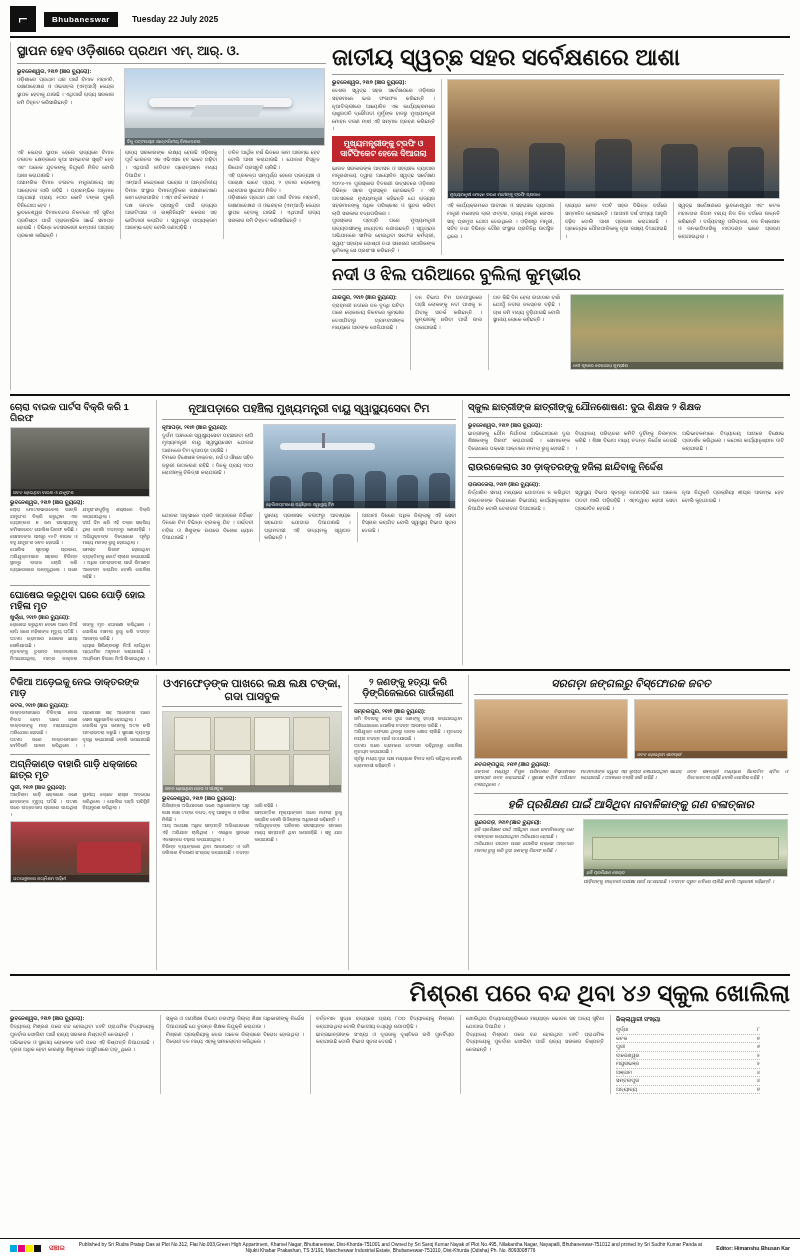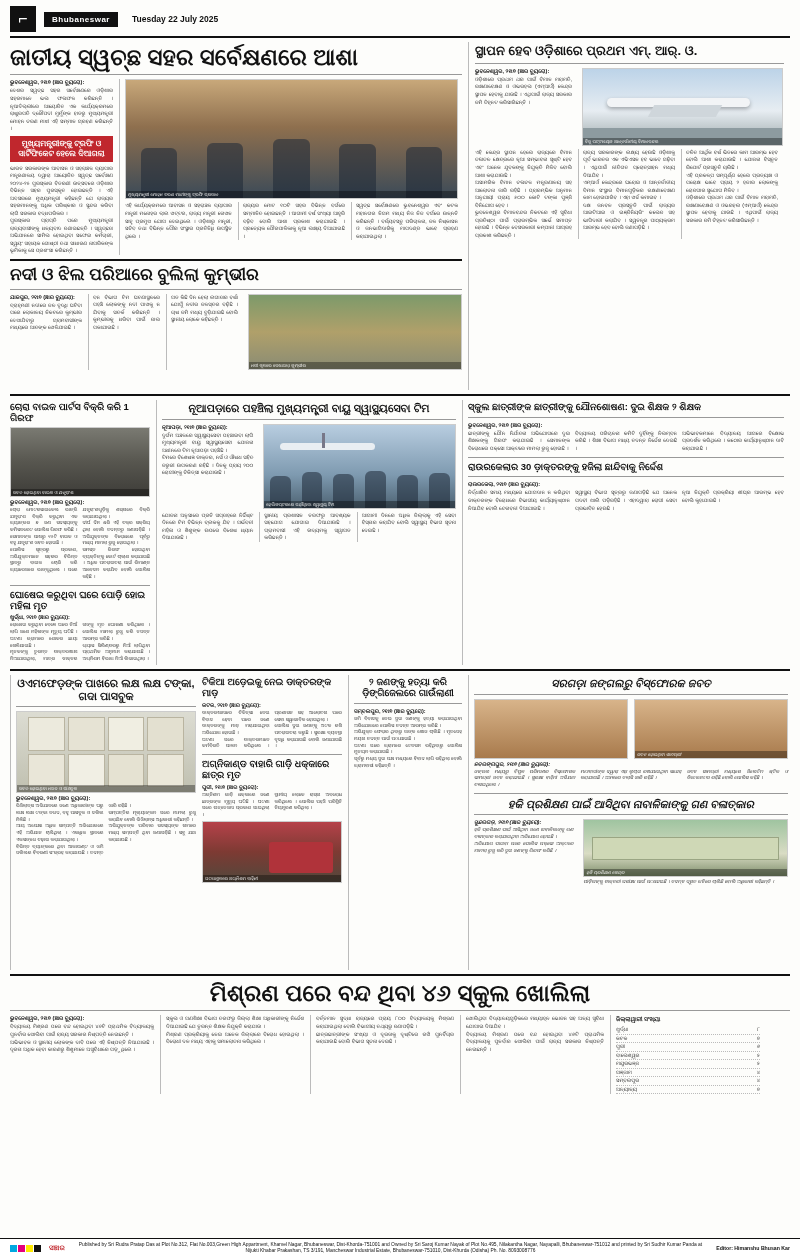--- a/index.html
+++ b/index.html
@@ -127,20 +127,56 @@
   <div class="masthead">
     <div class="mast-left">
       <div class="mast-logo">⌐</div>
       <div class="mast-city">Bhubaneswar</div>
       <div class="mast-date">Tuesday 22 July 2025</div>
     </div>
   </div>
 
   <div class="cols" style="height:348px;">
 
+    <div class="col rule-v" style="width:316px;padding-left:6px;">
+      <div class="headline h-md">ସ୍ଥାପନ ହେବ ଓଡ଼ିଶାରେ ପ୍ରଥମ ଏମ୍. ଆର୍. ଓ.</div>
+      <div class="rule-h"></div>
+      <div class="cols">
+        <div class="col" style="width:97px">
+          <div class="dateline">ଭୁବନେଶ୍ୱର, ୨୧ା୭ (ଞ୍ଚାର ବ୍ୟୁରୋ):</div>
+          <div class="body-text">ଓଡ଼ିଶାରେ ପ୍ରଥମ ଥର ପାଇଁ ବିମାନ ମରାମତି, ରକ୍ଷଣାବେକ୍ଷଣ ଓ ଓଭରହଲ (ଏମ୍ଆର୍ଓ) କେନ୍ଦ୍ର ସ୍ଥାପନ ହେବାକୁ ଯାଉଛି । ଏଥିପାଇଁ ରାଜ୍ୟ ସରକାର ଜମି ଚିହ୍ନଟ କରିସାରିଛନ୍ତି ।</div>
+        </div>
+        <div class="col" style="width:205px;padding-left:4px;">
+          <div class="photo plane" style="height:78px;">
+            <div style="position:absolute;left:12%;top:38%;width:72%;height:12%;background:#f2f4f6;border-radius:20px;box-shadow:0 2px 4px rgba(0,0,0,.3);"></div>
+            <div style="position:absolute;left:34%;top:48%;width:34%;height:16%;background:#cfd6db;transform:skewX(-28deg);"></div>
+            <div style="position:absolute;left:0;bottom:0;width:100%;height:22%;background:#8d9ba0;"></div>
+            <div class="cap-overlay">ବିଜୁ ପଟ୍ଟନାୟକ ଆନ୍ତର୍ଜାତୀୟ ବିମାନବନ୍ଦର</div>
+          </div>
+        </div>
+      </div>
+      <div class="cols" style="margin-top:3px;">
+        <div class="col" style="width:97px">
+          <div class="body-text">ଏହି କେନ୍ଦ୍ର ସ୍ଥାପନ ହେଲେ ରାଜ୍ୟରେ ବିମାନ ଚଳାଚଳ କ୍ଷେତ୍ରରେ ନୂଆ ସମ୍ଭାବନା ସୃଷ୍ଟି ହେବ ଏବଂ ଅନେକ ଯୁବକଙ୍କୁ ନିଯୁକ୍ତି ମିଳିବ ବୋଲି ଆଶା କରାଯାଉଛି ।</div>
+          <div class="body-text">ଅସାମରିକ ବିମାନ ଚଳାଚଳ ମନ୍ତ୍ରଣାଳୟ ସହ ଆଲୋଚନା ଜାରି ରହିଛି । ପ୍ରାରମ୍ଭିକ ଅନୁମାନ ଅନୁଯାୟୀ ପ୍ରାୟ ୫୦୦ କୋଟି ଟଙ୍କା ପୁଞ୍ଜି ବିନିଯୋଗ ହେବ ।</div>
+          <div class="body-text">ଭୁବନେଶ୍ୱର ବିମାନବନ୍ଦର ନିକଟରେ ଏହି ସୁବିଧା ପ୍ରତିଷ୍ଠା ପାଇଁ ପ୍ରାରମ୍ଭିକ ସର୍ଭେ ସମାପ୍ତ ହୋଇଛି । ବିଭିନ୍ନ ବେସରକାରୀ କମ୍ପାନୀ ଆଗ୍ରହ ପ୍ରକାଶ କରିଛନ୍ତି ।</div>
+        </div>
+        <div class="col rule-v" style="width:97px;padding-left:4px;">
+          <div class="body-text">ରାଜ୍ୟ ସରକାରଙ୍କ ଲକ୍ଷ୍ୟ ହେଉଛି ଓଡ଼ିଶାକୁ ପୂର୍ବ ଭାରତର ଏକ ଏଭିଏସନ ହବ ଭାବେ ଗଢ଼ିବା । ଏଥିପାଇଁ ନୀତିଗତ ପ୍ରୋତ୍ସାହନ ମଧ୍ୟ ଦିଆଯିବ ।</div>
+          <div class="body-text">ଏମ୍ଆର୍ଓ କେନ୍ଦ୍ରରେ ଘରୋଇ ଓ ଆନ୍ତର୍ଜାତୀୟ ବିମାନ ସଂସ୍ଥାର ବିମାନଗୁଡ଼ିକର ରକ୍ଷଣାବେକ୍ଷଣ କାମ ହୋଇପାରିବ । ଏହା ଖର୍ଚ୍ଚ କମାଇବ ।</div>
+          <div class="body-text">ଦକ୍ଷ ଜନବଳ ପ୍ରସ୍ତୁତି ପାଇଁ ରାଜ୍ୟର ଆଇଟିଆଇ ଓ ଇଞ୍ଜିନିୟରିଂ କଲେଜ ସହ ଭାଗିଦାରୀ କରାଯିବ । ସ୍ୱତନ୍ତ୍ର ପାଠ୍ୟକ୍ରମ ଆରମ୍ଭ ହେବ ବୋଲି ଜଣାପଡ଼ିଛି ।</div>
+        </div>
+        <div class="col rule-v" style="width:97px;padding-left:4px;">
+          <div class="body-text">ଚଳିତ ଆର୍ଥିକ ବର୍ଷ ଭିତରେ କାମ ଆରମ୍ଭ ହେବ ବୋଲି ଆଶା କରାଯାଉଛି । ଯୋଜନା ବିସ୍ତୃତ ରିପୋର୍ଟ ପ୍ରସ୍ତୁତି ଚାଲିଛି ।</div>
+          <div class="body-text">ଏହି ପ୍ରକଳ୍ପ ସମ୍ପୂର୍ଣ୍ଣ ହେଲେ ପ୍ରତ୍ୟକ୍ଷ ଓ ପରୋକ୍ଷ ଭାବେ ପ୍ରାୟ ୨ ହଜାର ଲୋକଙ୍କୁ ରୋଜଗାର ସୁଯୋଗ ମିଳିବ ।</div>
+          <div class="body-text">ଓଡ଼ିଶାରେ ପ୍ରଥମ ଥର ପାଇଁ ବିମାନ ମରାମତି, ରକ୍ଷଣାବେକ୍ଷଣ ଓ ଓଭରହଲ (ଏମ୍ଆର୍ଓ) କେନ୍ଦ୍ର ସ୍ଥାପନ ହେବାକୁ ଯାଉଛି । ଏଥିପାଇଁ ରାଜ୍ୟ ସରକାର ଜମି ଚିହ୍ନଟ କରିସାରିଛନ୍ତି ।</div>
+        </div>
+      </div>
+    </div>
+
     <div class="col" style="width:452px;">
       <div class="headline h-xl">ଜାତୀୟ ସ୍ୱଚ୍ଛ ସହର ସର୍ବେକ୍ଷଣରେ ଆଶା</div>
       <div class="rule-h"></div>
 
       <div class="cols">
         <div class="col" style="width:103px;">
           <div class="dateline">ଭୁବନେଶ୍ୱର, ୨୧ା୭ (ଞ୍ଚାର ବ୍ୟୁରୋ):</div>
           <div class="body-text">ଦେଶର ସ୍ୱଚ୍ଛ ସହର ସର୍ବେକ୍ଷଣରେ ଓଡ଼ିଶାର ସହରମାନେ ଭଲ ଫଳାଫଳ କରିଛନ୍ତି । ନୂଆଦିଲ୍ଲୀରେ ଆୟୋଜିତ ଏକ କାର୍ଯ୍ୟକ୍ରମରେ ରାଷ୍ଟ୍ରପତି ଦ୍ରୌପଦୀ ମୁର୍ମୁଙ୍କ ହାତରୁ ମୁଖ୍ୟମନ୍ତ୍ରୀ ମୋହନ ଚରଣ ମାଝୀ ଏହି ସମ୍ମାନ ଗ୍ରହଣ କରିଛନ୍ତି ।</div>
           <div class="redbar" style="margin-top:3px;">ମୁଖ୍ୟମନ୍ତ୍ରୀଙ୍କୁ ଟ୍ରଫି ଓ ସାର୍ଟିଫିକେଟ ହେଲେ ଦିଆଗଲା</div>
           <div class="body-text" style="margin-top:3px;">ଭାରତ ସରକାରଙ୍କ ଆବାସନ ଓ ସହରାଞ୍ଚଳ ବ୍ୟାପାର ମନ୍ତ୍ରଣାଳୟ ଦ୍ୱାରା ଆୟୋଜିତ ସ୍ୱଚ୍ଛ ସର୍ବେକ୍ଷଣ ୨୦୨୪-୨୫ ପୁରସ୍କାର ବିତରଣୀ ଉତ୍ସବରେ ଓଡ଼ିଶାର ବିଭିନ୍ନ ସହର ପୁରସ୍କୃତ ହୋଇଛନ୍ତି । ଏହି ଅବସରରେ ମୁଖ୍ୟମନ୍ତ୍ରୀ କହିଛନ୍ତି ଯେ ରାଜ୍ୟର ସହରମାନଙ୍କୁ ଅଧିକ ପରିଷ୍କାର ଓ ସୁନ୍ଦର କରିବା ଲାଗି ସରକାର ବଦ୍ଧପରିକର ।</div>
@@ -185,56 +221,20 @@
             <div class="body-text">ବନ ବିଭାଗ ଟିମ ଘଟଣାସ୍ଥଳରେ ପହଞ୍ଚି ଲୋକଙ୍କୁ ନଦୀ ପାଖକୁ ନ ଯିବାକୁ ସତର୍କ କରିଛନ୍ତି । କୁମ୍ଭୀରକୁ ଧରିବା ପାଇଁ ଜାଲ ପକାଯାଇଛି ।</div>
           </div>
           <div class="col rule-v" style="width:72px;padding-left:4px;">
             <div class="body-text">ଗତ କିଛି ଦିନ ହେଲା ଲଗାତାର ବର୍ଷା ଯୋଗୁଁ ନଦୀର ଜଳସ୍ତର ବଢ଼ିଛି । ଚାଷ ଜମି ମଧ୍ୟ ବୁଡ଼ିଯାଇଛି ବୋଲି ସ୍ଥାନୀୟ ଲୋକେ କହିଛନ୍ତି ।</div>
           </div>
           <div class="col" style="width:218px;padding-left:4px;">
             <div class="photo flood" style="height:76px;">
               <div class="cap-overlay">ନଦୀ କୂଳରେ ଦେଖାଗଲା କୁମ୍ଭୀର</div>
             </div>
           </div>
-        </div>
-      </div>
-    </div>
-
-    <div class="col rule-v" style="width:316px;padding-left:6px;">
-      <div class="headline h-md">ସ୍ଥାପନ ହେବ ଓଡ଼ିଶାରେ ପ୍ରଥମ ଏମ୍. ଆର୍. ଓ.</div>
-      <div class="rule-h"></div>
-      <div class="cols">
-        <div class="col" style="width:97px">
-          <div class="dateline">ଭୁବନେଶ୍ୱର, ୨୧ା୭ (ଞ୍ଚାର ବ୍ୟୁରୋ):</div>
-          <div class="body-text">ଓଡ଼ିଶାରେ ପ୍ରଥମ ଥର ପାଇଁ ବିମାନ ମରାମତି, ରକ୍ଷଣାବେକ୍ଷଣ ଓ ଓଭରହଲ (ଏମ୍ଆର୍ଓ) କେନ୍ଦ୍ର ସ୍ଥାପନ ହେବାକୁ ଯାଉଛି । ଏଥିପାଇଁ ରାଜ୍ୟ ସରକାର ଜମି ଚିହ୍ନଟ କରିସାରିଛନ୍ତି ।</div>
-        </div>
-        <div class="col" style="width:205px;padding-left:4px;">
-          <div class="photo plane" style="height:78px;">
-            <div style="position:absolute;left:12%;top:38%;width:72%;height:12%;background:#f2f4f6;border-radius:20px;box-shadow:0 2px 4px rgba(0,0,0,.3);"></div>
-            <div style="position:absolute;left:34%;top:48%;width:34%;height:16%;background:#cfd6db;transform:skewX(-28deg);"></div>
-            <div style="position:absolute;left:0;bottom:0;width:100%;height:22%;background:#8d9ba0;"></div>
-            <div class="cap-overlay">ବିଜୁ ପଟ୍ଟନାୟକ ଆନ୍ତର୍ଜାତୀୟ ବିମାନବନ୍ଦର</div>
-          </div>
-        </div>
-      </div>
-      <div class="cols" style="margin-top:3px;">
-        <div class="col" style="width:97px">
-          <div class="body-text">ଏହି କେନ୍ଦ୍ର ସ୍ଥାପନ ହେଲେ ରାଜ୍ୟରେ ବିମାନ ଚଳାଚଳ କ୍ଷେତ୍ରରେ ନୂଆ ସମ୍ଭାବନା ସୃଷ୍ଟି ହେବ ଏବଂ ଅନେକ ଯୁବକଙ୍କୁ ନିଯୁକ୍ତି ମିଳିବ ବୋଲି ଆଶା କରାଯାଉଛି ।</div>
-          <div class="body-text">ଅସାମରିକ ବିମାନ ଚଳାଚଳ ମନ୍ତ୍ରଣାଳୟ ସହ ଆଲୋଚନା ଜାରି ରହିଛି । ପ୍ରାରମ୍ଭିକ ଅନୁମାନ ଅନୁଯାୟୀ ପ୍ରାୟ ୫୦୦ କୋଟି ଟଙ୍କା ପୁଞ୍ଜି ବିନିଯୋଗ ହେବ ।</div>
-          <div class="body-text">ଭୁବନେଶ୍ୱର ବିମାନବନ୍ଦର ନିକଟରେ ଏହି ସୁବିଧା ପ୍ରତିଷ୍ଠା ପାଇଁ ପ୍ରାରମ୍ଭିକ ସର୍ଭେ ସମାପ୍ତ ହୋଇଛି । ବିଭିନ୍ନ ବେସରକାରୀ କମ୍ପାନୀ ଆଗ୍ରହ ପ୍ରକାଶ କରିଛନ୍ତି ।</div>
-        </div>
-        <div class="col rule-v" style="width:97px;padding-left:4px;">
-          <div class="body-text">ରାଜ୍ୟ ସରକାରଙ୍କ ଲକ୍ଷ୍ୟ ହେଉଛି ଓଡ଼ିଶାକୁ ପୂର୍ବ ଭାରତର ଏକ ଏଭିଏସନ ହବ ଭାବେ ଗଢ଼ିବା । ଏଥିପାଇଁ ନୀତିଗତ ପ୍ରୋତ୍ସାହନ ମଧ୍ୟ ଦିଆଯିବ ।</div>
-          <div class="body-text">ଏମ୍ଆର୍ଓ କେନ୍ଦ୍ରରେ ଘରୋଇ ଓ ଆନ୍ତର୍ଜାତୀୟ ବିମାନ ସଂସ୍ଥାର ବିମାନଗୁଡ଼ିକର ରକ୍ଷଣାବେକ୍ଷଣ କାମ ହୋଇପାରିବ । ଏହା ଖର୍ଚ୍ଚ କମାଇବ ।</div>
-          <div class="body-text">ଦକ୍ଷ ଜନବଳ ପ୍ରସ୍ତୁତି ପାଇଁ ରାଜ୍ୟର ଆଇଟିଆଇ ଓ ଇଞ୍ଜିନିୟରିଂ କଲେଜ ସହ ଭାଗିଦାରୀ କରାଯିବ । ସ୍ୱତନ୍ତ୍ର ପାଠ୍ୟକ୍ରମ ଆରମ୍ଭ ହେବ ବୋଲି ଜଣାପଡ଼ିଛି ।</div>
-        </div>
-        <div class="col rule-v" style="width:97px;padding-left:4px;">
-          <div class="body-text">ଚଳିତ ଆର୍ଥିକ ବର୍ଷ ଭିତରେ କାମ ଆରମ୍ଭ ହେବ ବୋଲି ଆଶା କରାଯାଉଛି । ଯୋଜନା ବିସ୍ତୃତ ରିପୋର୍ଟ ପ୍ରସ୍ତୁତି ଚାଲିଛି ।</div>
-          <div class="body-text">ଏହି ପ୍ରକଳ୍ପ ସମ୍ପୂର୍ଣ୍ଣ ହେଲେ ପ୍ରତ୍ୟକ୍ଷ ଓ ପରୋକ୍ଷ ଭାବେ ପ୍ରାୟ ୨ ହଜାର ଲୋକଙ୍କୁ ରୋଜଗାର ସୁଯୋଗ ମିଳିବ ।</div>
-          <div class="body-text">ଓଡ଼ିଶାରେ ପ୍ରଥମ ଥର ପାଇଁ ବିମାନ ମରାମତି, ରକ୍ଷଣାବେକ୍ଷଣ ଓ ଓଭରହଲ (ଏମ୍ଆର୍ଓ) କେନ୍ଦ୍ର ସ୍ଥାପନ ହେବାକୁ ଯାଉଛି । ଏଥିପାଇଁ ରାଜ୍ୟ ସରକାର ଜମି ଚିହ୍ନଟ କରିସାରିଛନ୍ତି ।</div>
         </div>
       </div>
     </div>
   </div>
 
   <div class="rule-h-thick"></div>
 
   <div class="cols" style="height:265px;">
 
     <div class="col" style="width:140px;">
@@ -315,20 +315,41 @@
         <div class="body-text">ସ୍ୱାସ୍ଥ୍ୟ ବିଭାଗ ସୂତ୍ରରୁ ଜଣାପଡ଼ିଛି ଯେ ଅନେକ ପଦବୀ ଖାଲି ପଡ଼ିରହିଛି । ଏହାଦ୍ୱାରା ରୋଗୀ ସେବା ପ୍ରଭାବିତ ହେଉଛି ।</div>
         <div class="body-text">ନୂଆ ନିଯୁକ୍ତି ପ୍ରକ୍ରିୟା ଶୀଘ୍ର ଆରମ୍ଭ ହେବ ବୋଲି କୁହାଯାଇଛି ।</div>
       </div>
     </div>
   </div>
 
   <div class="rule-h-thick"></div>
 
   <div class="cols" style="height:295px;">
 
+    <div class="col" style="width:140px;">
+      <div class="headline h-xs">ଟିକିଆ ଅଡ଼େଇକୁ ନେଇ ଡାକ୍ତରଙ୍କ ମାଡ଼</div>
+      <div class="dateline">କଟକ, ୨୧ା୭ (ଞ୍ଚାର ବ୍ୟୁରୋ):</div>
+      <div class="colbreak">
+        <div class="body-text tiny">ଡାକ୍ତରଖାନାରେ ଚିକିତ୍ସା ନେଇ ବିବାଦ ହେବା ପରେ ଜଣେ ଡାକ୍ତରଙ୍କୁ ମାଡ଼ ମରାଯାଇଥିବା ଅଭିଯୋଗ ହୋଇଛି ।</div>
+        <div class="body-text tiny">ଘଟଣା ପରେ ଡାକ୍ତରମାନେ କର୍ମବିରତି ପାଳନ କରିଥିଲେ । ପ୍ରଶାସନ ସହ ଆଲୋଚନା ପରେ ସେବା ସ୍ୱାଭାବିକ ହୋଇଥିଲା ।</div>
+        <div class="body-text tiny">ପୋଲିସ ଦୁଇ ଜଣଙ୍କୁ ଅଟକ ରଖି ପଚରାଉଚରା କରୁଛି । ସୁରକ୍ଷା ବ୍ୟବସ୍ଥା ବୃଦ୍ଧି କରାଯାଇଛି ବୋଲି ଜଣାଯାଇଛି ।</div>
+      </div>
+      <div class="rule-h"></div>
+      <div class="headline h-xs">ଅଗ୍ନିକାଣ୍ଡ ବାହାରି ଗାଡ଼ି ଧକ୍କାରେ ଛାତ୍ର ମୃତ</div>
+      <div class="dateline">ପୁରୀ, ୨୧ା୭ (ଞ୍ଚାର ବ୍ୟୁରୋ):</div>
+      <div class="colbreak">
+        <div class="body-text tiny">ଅଗ୍ନିଶମ ଗାଡ଼ି ଧକ୍କାରେ ଜଣେ ଛାତ୍ରଙ୍କ ମୃତ୍ୟୁ ଘଟିଛି । ଘଟଣା ପରେ ଉତ୍ତେଜନା ପ୍ରକାଶ ପାଇଥିଲା ।</div>
+        <div class="body-text tiny">ସ୍ଥାନୀୟ ଲୋକେ ରାସ୍ତା ଅବରୋଧ କରିଥିଲେ । ପୋଲିସ ପହଞ୍ଚି ପରିସ୍ଥିତି ନିୟନ୍ତ୍ରଣ କରିଥିଲା ।</div>
+      </div>
+      <div class="photo fire" style="height:62px;margin-top:2px;">
+        <div style="position:absolute;right:6%;bottom:14%;width:46%;height:52%;background:#b0333a;border-radius:3px;"></div>
+        <div class="cap-overlay">ଘଟଣାସ୍ଥଳରେ ଅଗ୍ନିଶମ ବାହିନୀ</div>
+      </div>
+    </div>
+
     <div class="col rule-v" style="width:186px;padding-left:5px;">
       <div class="headline h-sm" style="text-align:center">ଓଏମଫେଡ଼ଙ୍କ ପାଖରେ ଲକ୍ଷ ଲକ୍ଷ ଟଙ୍କା, ଗଦା ପାସବୁକ</div>
       <div class="rule-h"></div>
       <div class="photo docs" style="height:82px;">
         <div style="position:absolute;inset:6%;display:grid;grid-template-columns:repeat(4,1fr);gap:3px;">
           <i style="background:#eceadd;border:1px solid #b9b4a0;display:block"></i>
           <i style="background:#e6e3d4;border:1px solid #b9b4a0;display:block"></i>
           <i style="background:#f0eee2;border:1px solid #b9b4a0;display:block"></i>
           <i style="background:#e3e0d0;border:1px solid #b9b4a0;display:block"></i>
           <i style="background:#e9e6d8;border:1px solid #b9b4a0;display:block"></i>
@@ -341,41 +362,20 @@
       <div class="dateline" style="margin-top:2px;">ଭୁବନେଶ୍ୱର, ୨୧ା୭ (ଞ୍ଚାର ବ୍ୟୁରୋ):</div>
       <div class="colbreak">
         <div class="body-text tiny">ଭିଜିଲାନ୍ସ ଅଭିଯାନରେ ଜଣେ ଅଧିକାରୀଙ୍କ ଘରୁ ଲକ୍ଷ ଲକ୍ଷ ଟଙ୍କା ନଗଦ, ବହୁ ପାସବୁକ ଓ ଦଲିଲ ମିଳିଛି ।</div>
         <div class="body-text tiny">ଆୟ ଅପେକ୍ଷା ଅଧିକ ସମ୍ପତ୍ତି ଅଭିଯୋଗରେ ଏହି ଅଭିଯାନ ଚାଲିଥିଲା । ଏକାଧିକ ସ୍ଥାନରେ ଏକସଙ୍ଗେ ଚଢ଼ାଉ କରାଯାଇଥିଲା ।</div>
         <div class="body-text tiny">ବିଭିନ୍ନ ବ୍ୟାଙ୍କରେ ଥିବା ଆକାଉଣ୍ଟ ଓ ଜମି ଦଲିଲର ବିବରଣୀ ସଂଗ୍ରହ କରାଯାଉଛି । ତଦନ୍ତ ଜାରି ରହିଛି ।</div>
         <div class="body-text tiny">ସମ୍ପତ୍ତିର ମୂଲ୍ୟାଙ୍କନ ପରେ ମାମଲା ରୁଜୁ କରାଯିବ ବୋଲି ଭିଜିଲାନ୍ସ ଅଧିକାରୀ କହିଛନ୍ତି ।</div>
         <div class="body-text tiny">ଅଭିଯୁକ୍ତଙ୍କ ପରିବାର ସଦସ୍ୟଙ୍କ ନାମରେ ମଧ୍ୟ ସମ୍ପତ୍ତି ଥିବା ଜଣାପଡ଼ିଛି । ସବୁ ଯାଞ୍ଚ କରାଯାଉଛି ।</div>
       </div>
     </div>
 
-    <div class="col" style="width:140px;">
-      <div class="headline h-xs">ଟିକିଆ ଅଡ଼େଇକୁ ନେଇ ଡାକ୍ତରଙ୍କ ମାଡ଼</div>
-      <div class="dateline">କଟକ, ୨୧ା୭ (ଞ୍ଚାର ବ୍ୟୁରୋ):</div>
-      <div class="colbreak">
-        <div class="body-text tiny">ଡାକ୍ତରଖାନାରେ ଚିକିତ୍ସା ନେଇ ବିବାଦ ହେବା ପରେ ଜଣେ ଡାକ୍ତରଙ୍କୁ ମାଡ଼ ମରାଯାଇଥିବା ଅଭିଯୋଗ ହୋଇଛି ।</div>
-        <div class="body-text tiny">ଘଟଣା ପରେ ଡାକ୍ତରମାନେ କର୍ମବିରତି ପାଳନ କରିଥିଲେ । ପ୍ରଶାସନ ସହ ଆଲୋଚନା ପରେ ସେବା ସ୍ୱାଭାବିକ ହୋଇଥିଲା ।</div>
-        <div class="body-text tiny">ପୋଲିସ ଦୁଇ ଜଣଙ୍କୁ ଅଟକ ରଖି ପଚରାଉଚରା କରୁଛି । ସୁରକ୍ଷା ବ୍ୟବସ୍ଥା ବୃଦ୍ଧି କରାଯାଇଛି ବୋଲି ଜଣାଯାଇଛି ।</div>
-      </div>
-      <div class="rule-h"></div>
-      <div class="headline h-xs">ଅଗ୍ନିକାଣ୍ଡ ବାହାରି ଗାଡ଼ି ଧକ୍କାରେ ଛାତ୍ର ମୃତ</div>
-      <div class="dateline">ପୁରୀ, ୨୧ା୭ (ଞ୍ଚାର ବ୍ୟୁରୋ):</div>
-      <div class="colbreak">
-        <div class="body-text tiny">ଅଗ୍ନିଶମ ଗାଡ଼ି ଧକ୍କାରେ ଜଣେ ଛାତ୍ରଙ୍କ ମୃତ୍ୟୁ ଘଟିଛି । ଘଟଣା ପରେ ଉତ୍ତେଜନା ପ୍ରକାଶ ପାଇଥିଲା ।</div>
-        <div class="body-text tiny">ସ୍ଥାନୀୟ ଲୋକେ ରାସ୍ତା ଅବରୋଧ କରିଥିଲେ । ପୋଲିସ ପହଞ୍ଚି ପରିସ୍ଥିତି ନିୟନ୍ତ୍ରଣ କରିଥିଲା ।</div>
-      </div>
-      <div class="photo fire" style="height:62px;margin-top:2px;">
-        <div style="position:absolute;right:6%;bottom:14%;width:46%;height:52%;background:#b0333a;border-radius:3px;"></div>
-        <div class="cap-overlay">ଘଟଣାସ୍ଥଳରେ ଅଗ୍ନିଶମ ବାହିନୀ</div>
-      </div>
-    </div>
-
     <div class="col rule-v" style="width:114px;padding-left:5px;">
       <div class="headline h-xs" style="text-align:center">୨ ଜଣଙ୍କୁ ହତ୍ୟା କରି ଡ଼ିଙ୍ଗିଜେଲରେ ଗାଉଁଲାଣୀ</div>
       <div class="rule-h"></div>
       <div class="dateline">ସମ୍ବଲପୁର, ୨୧ା୭ (ଞ୍ଚାର ବ୍ୟୁରୋ):</div>
       <div class="body-text tiny">ଜମି ବିବାଦକୁ ନେଇ ଦୁଇ ଜଣଙ୍କୁ ହତ୍ୟା କରାଯାଇଥିବା ଅଭିଯୋଗରେ ପୋଲିସ ତଦନ୍ତ ଆରମ୍ଭ କରିଛି ।</div>
       <div class="body-text tiny">ଅଭିଯୁକ୍ତ ଫେରାର ଥିବାରୁ ତାଙ୍କ ଖୋଜ ଚାଲିଛି । ମୃତଦେହ ମୟନା ତଦନ୍ତ ପାଇଁ ପଠାଯାଇଛି ।</div>
       <div class="body-text tiny">ଘଟଣା ପରେ ଗ୍ରାମରେ ଟେନସନ ରହିଥିବାରୁ ପୋଲିସ ମୁତୟନ କରାଯାଇଛି ।</div>
       <div class="body-text tiny">ପୂର୍ବରୁ ମଧ୍ୟ ଦୁଇ ପକ୍ଷ ମଧ୍ୟରେ ବିବାଦ ଲାଗି ରହିଥିଲା ବୋଲି ଗ୍ରାମବାସୀ କହିଛନ୍ତି ।</div>
     </div>
 
@@ -410,21 +410,21 @@
           </div>
           <div class="body-text tiny" style="margin-top:2px;">ପୀଡ଼ିତାଙ୍କୁ ଡାକ୍ତରୀ ପରୀକ୍ଷା ପାଇଁ ପଠାଯାଇଛି । ତଦନ୍ତ ଦ୍ରୁତ ଗତିରେ ଚାଲିଛି ବୋଲି ଅଧିକାରୀ କହିଛନ୍ତି ।</div>
         </div>
       </div>
     </div>
   </div>
 
   <div class="rule-h-thick"></div>
 
   <div>
-    <div class="headline h-xl" style="text-align:center">ମିଶ୍ରଣ ପରେ ବନ୍ଦ ଥିବା ୪୬ ସ୍କୁଲ ଖୋଲିଲା</div>
+    <div class="headline h-xl" style="text-align:right">ମିଶ୍ରଣ ପରେ ବନ୍ଦ ଥିବା ୪୬ ସ୍କୁଲ ଖୋଲିଲା</div>
     <div class="rule-h"></div>
     <div class="cols">
       <div class="col" style="width:144px">
         <div class="dateline">ଭୁବନେଶ୍ୱର, ୨୧ା୭ (ଞ୍ଚାର ବ୍ୟୁରୋ):</div>
         <div class="body-text">ବିଦ୍ୟାଳୟ ମିଶ୍ରଣ ପରେ ବନ୍ଦ ହୋଇଥିବା ୪୬ଟି ପ୍ରାଥମିକ ବିଦ୍ୟାଳୟକୁ ପୁନର୍ବାର ଖୋଲିବା ପାଇଁ ରାଜ୍ୟ ସରକାର ନିଷ୍ପତ୍ତି ନେଇଛନ୍ତି ।</div>
         <div class="body-text">ଅଭିଭାବକ ଓ ସ୍ଥାନୀୟ ଲୋକଙ୍କ ଦାବି ପରେ ଏହି ନିଷ୍ପତ୍ତି ନିଆଯାଇଛି । ଦୂରତା ଅଧିକ ହେବା କାରଣରୁ ଶିଶୁମାନେ ଅସୁବିଧାରେ ପଡ଼ୁଥିଲେ ।</div>
       </div>
       <div class="col rule-v" style="width:144px;padding-left:5px;">
         <div class="body-text">ସ୍କୁଲ ଓ ଗଣଶିକ୍ଷା ବିଭାଗ ତରଫରୁ ଜିଲ୍ଲା ଶିକ୍ଷା ଅଧିକାରୀଙ୍କୁ ନିର୍ଦ୍ଦେଶ ଦିଆଯାଇଛି ଯେ ତୁରନ୍ତ ଶିକ୍ଷକ ନିଯୁକ୍ତି କରାଯାଉ ।</div>
         <div class="body-text">ମିଶ୍ରଣ ପ୍ରକ୍ରିୟାକୁ ନେଇ ଅନେକ ଜିଲ୍ଲାରେ ବିରୋଧ ହୋଇଥିଲା । ବିରୋଧୀ ଦଳ ମଧ୍ୟ ଏହାକୁ ସମାଲୋଚନା କରିଥିଲେ ।</div>

